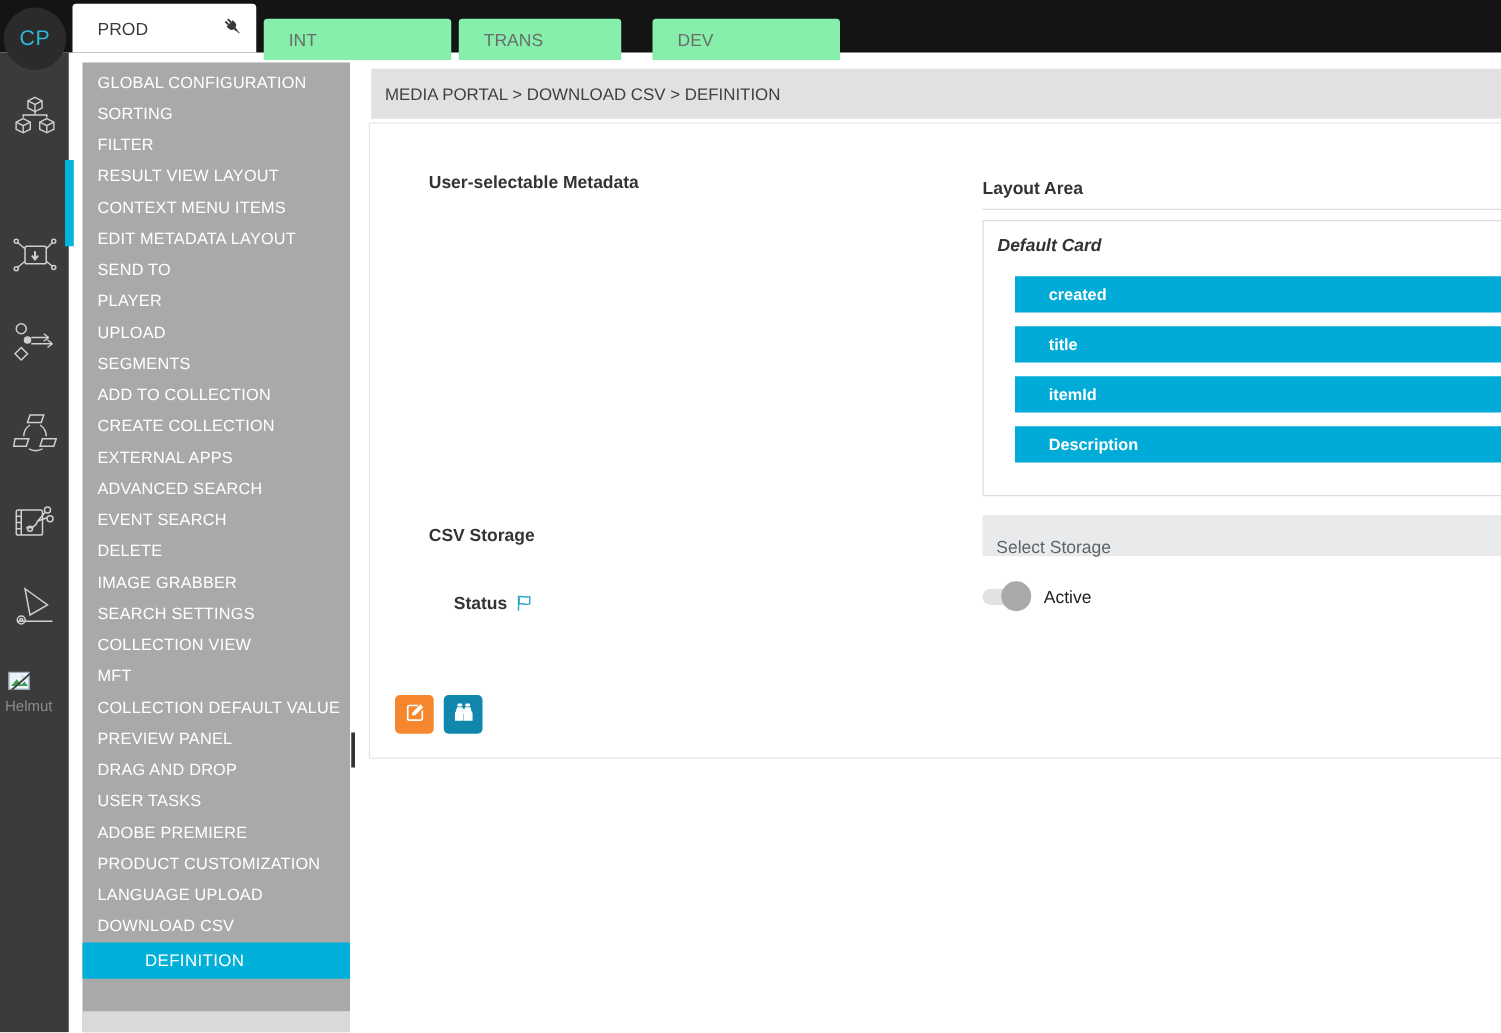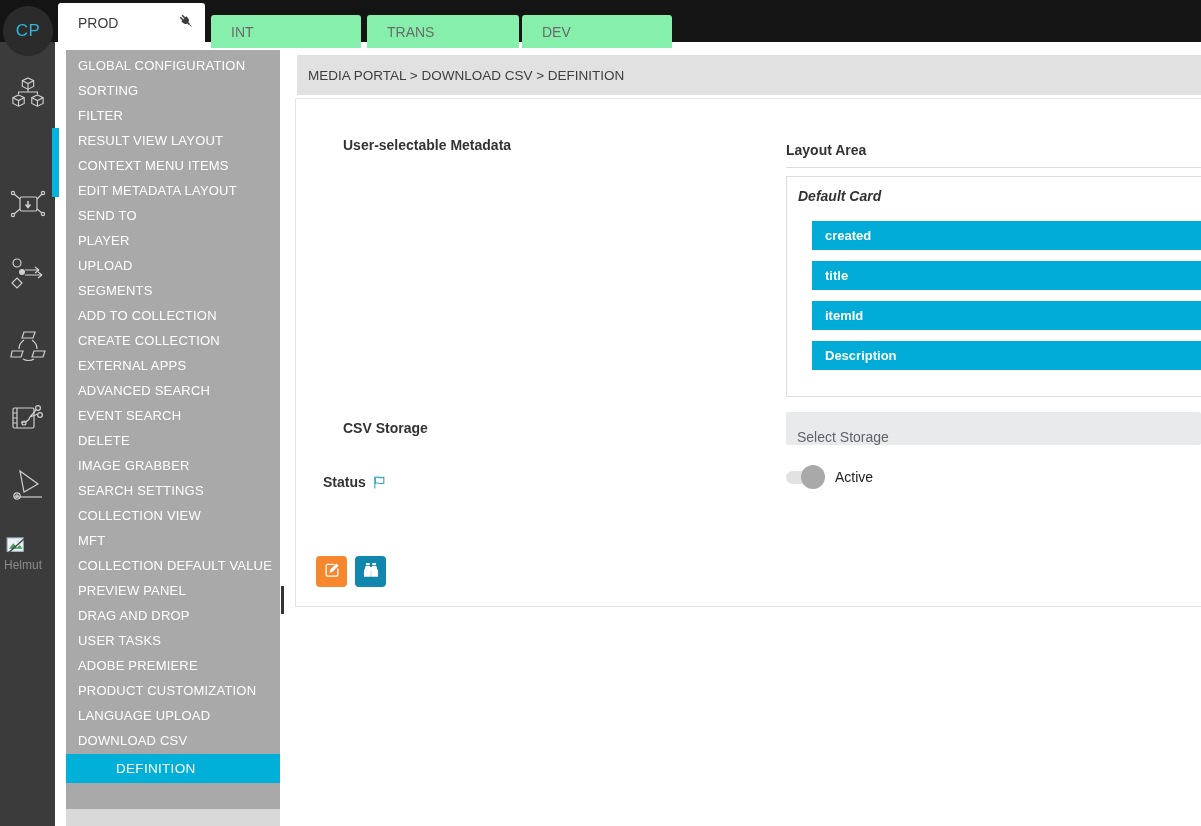--- a/index.html
+++ b/index.html
@@ -44,21 +44,21 @@
        border:1px solid #e6e6e6;box-sizing:border-box;}
 
   .lbl{position:absolute;font-size:14px;font-weight:bold;color:#333;}
   .layout-underline{position:absolute;left:786px;top:167px;width:415px;height:1px;background:#ddd;}
   .layout-box{position:absolute;left:786px;top:176px;width:430px;height:221px;background:#fff;
        border:1px solid #ddd;box-sizing:border-box;}
   .card-title{position:absolute;left:798px;top:188px;font-size:14px;font-style:italic;
        font-weight:bold;color:#333;}
   .bars{position:absolute;left:812px;top:221px;width:389px;}
   .bar{height:29px;line-height:29px;margin-bottom:11px;background:#00acd7;color:#fff;
-       font-size:13px;font-weight:bold;padding-left:13px;cursor:grab;}
+       font-size:13px;font-weight:bold;padding-left:27px;cursor:grab;}
 
   .select{position:absolute;left:786px;top:412px;width:415px;height:33px;background:#e9eaec;
        border-radius:2px;display:flex;align-items:flex-end;padding-left:11px;box-sizing:border-box;
        color:#5f6368;font-size:14px;cursor:pointer;}
 
   .status-row{position:absolute;left:786px;top:464px;display:flex;align-items:center;}
   .toggle{position:relative;width:40px;height:26px;cursor:pointer;}
   .toggle .track{position:absolute;left:0;top:7px;width:36px;height:13px;border-radius:7px;background:#e2e2e2;}
   .toggle .knob{position:absolute;left:15px;top:1px;width:24px;height:24px;border-radius:50%;background:#a9a9a9;}
   .toggle-label{margin-left:9px;font-size:14px;color:#222;}
@@ -85,21 +85,21 @@
               <rect x="12.8" y="1.5" width="2.2" height="5"></rect>
           <path d="M7 6.5h10v3.2a5 5 0 0 1-3.8 4.85V18h-2.4v-3.45A5 5 0 0 1 7 9.7z"></path>
           <path d="M11.5 18h1v4h-1z"></path>
             </g>
           </svg>
       </span>
     </div>
     <div class="tab" style="left:211px;width:150px;">
       <span>INT</span>
     </div>
-    <div class="tab" style="left:367px;width:152px;">
+    <div class="tab" style="left:367px;width:130px;">
       <span>TRANS</span>
     </div>
     <div class="tab" style="left:522px;width:150px;">
       <span>DEV</span>
     </div>
   </div>
   <div class="logo-circle">
     <span>CP</span>
   </div>
 
@@ -227,21 +227,21 @@
       <div class="bar">title</div>
       <div class="bar">itemId</div>
       <div class="bar">Description</div>
     </div>
 
   <div class="lbl" style="left:343px;top:420px;">CSV Storage</div>
   <div class="select">
     <span>Select Storage</span>
   </div>
 
-  <div class="lbl" style="left:323px;top:473px;display:flex;align-items:center;">
+  <div class="lbl" style="left:363px;top:473px;display:flex;align-items:center;">
     <span>Status</span>
     <span class="flag">
       <svg width="15" height="15" viewBox="0 0 16 16" fill="none" stroke="#2fa8c7" stroke-width="1.2">
         <path d="M3 1.5v13"></path>
         <path d="M3.6 2.6c2.6-1.1 5.2 1.1 9-.1v6.2c-3.8 1.2-6.4-1-9 .1z"></path>
       </svg>
     </span>
   </div>
   <div class="status-row">
     <div class="toggle">

